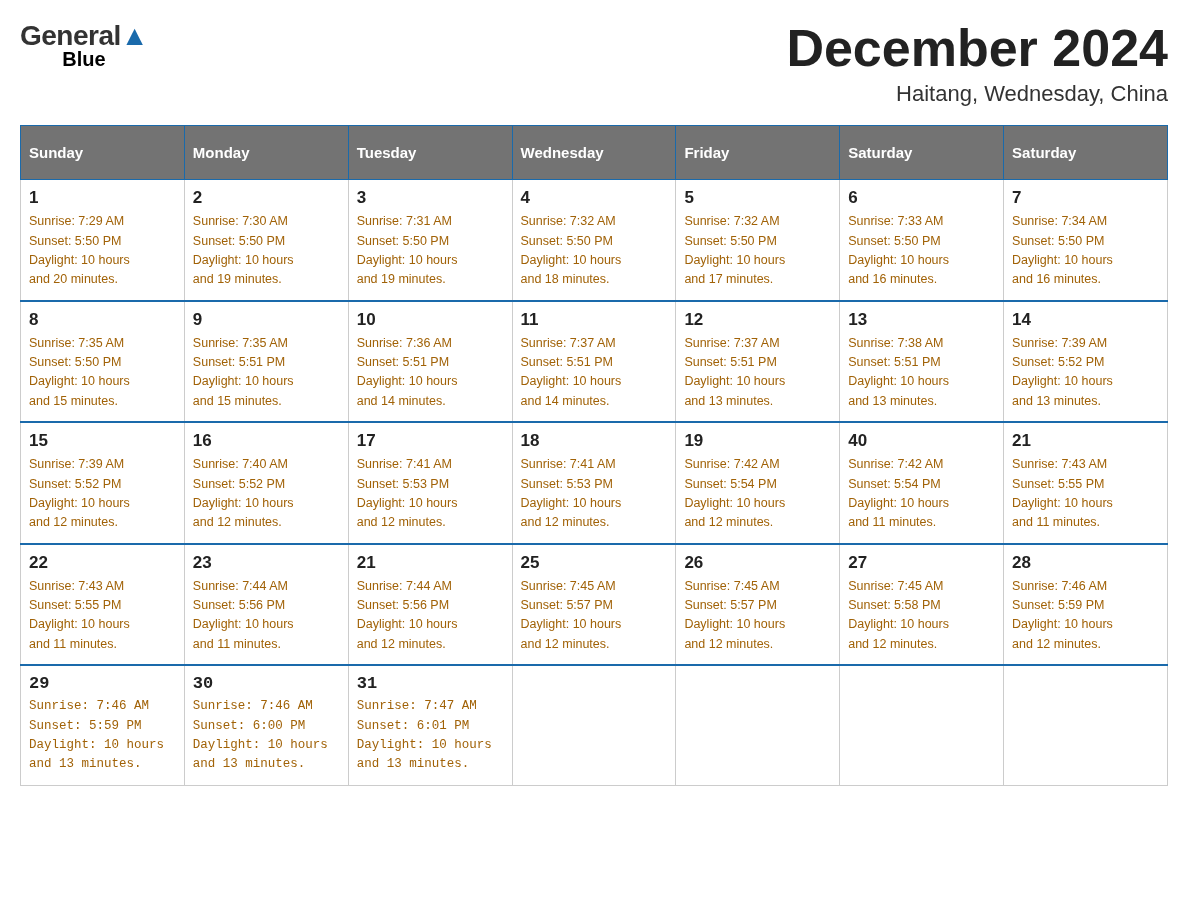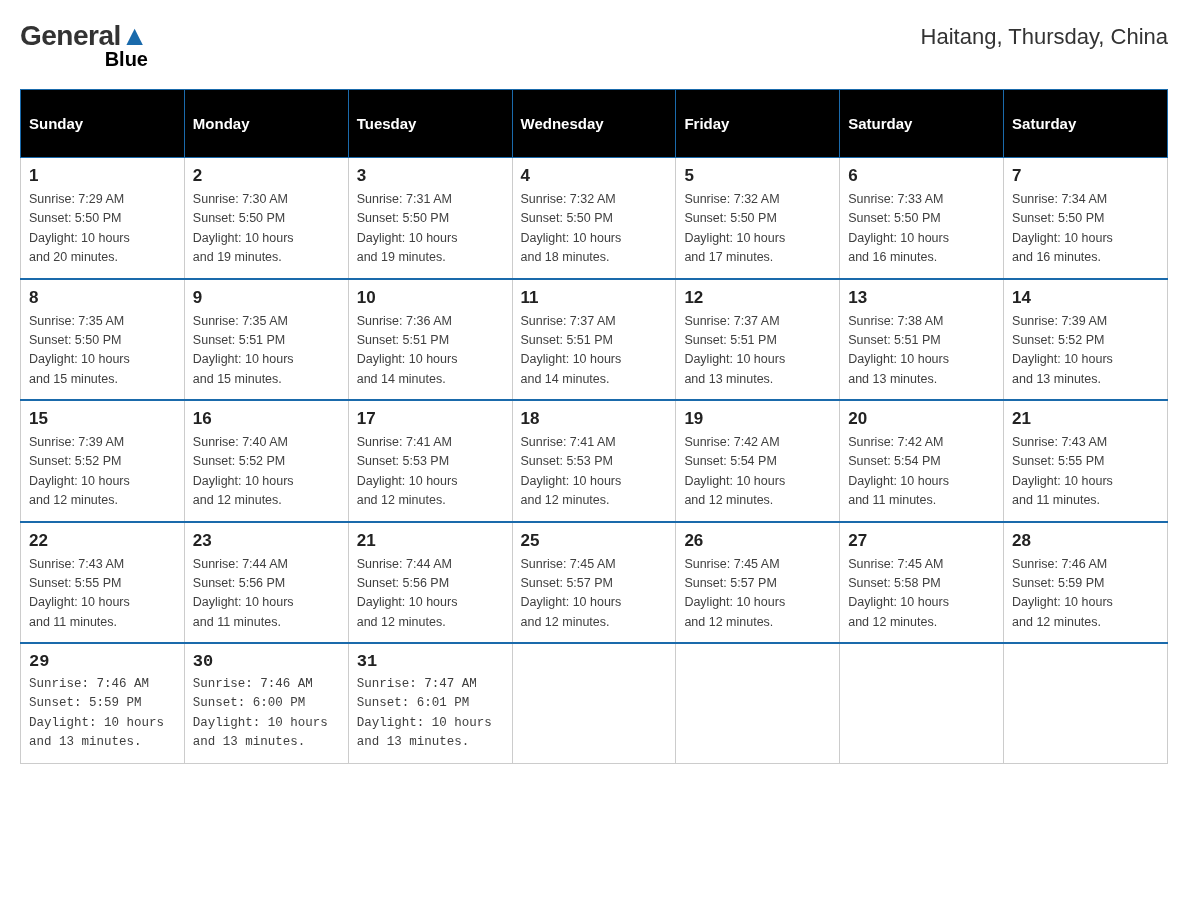--- a/index.html
+++ b/index.html
@@ -12,21 +12,21 @@
     }
     .header {
       display: flex;
       justify-content: space-between;
       align-items: flex-start;
       margin-bottom: 18px;
     }
     .logo {
       display: flex;
       flex-direction: column;
-      align-items: flex-end;
+      align-items: center;
     }
     .logo-general {
       font-size: 28px;
       font-weight: bold;
       color: #333;
       letter-spacing: -0.5px;
     }
     .logo-general span {
       color: #1a6aab;
     }
@@ -49,45 +49,45 @@
       font-size: 22px;
       font-weight: normal;
       color: #333;
       margin-top: 4px;
     }
     table {
       width: 100%;
       border-collapse: collapse;
     }
     thead tr th {
-      background-color: #000000;
+      background-color: #737373;
       color: #fff;
       font-size: 15px;
       font-weight: bold;
-      padding: 25px 8px;
+      padding: 18px 8px;
       text-align: left;
       border: 1px solid #1a6aab;
     }
     tbody tr td {
       vertical-align: top;
       border: 1px solid #ccc;
       padding: 8px 8px 10px 8px;
       width: 14.28%;
       background: #fff;
     }
     tbody tr td .day-num {
       font-size: 17px;
       font-weight: bold;
       color: #222;
       display: block;
       margin-bottom: 4px;
     }
     tbody tr td .day-info {
       font-size: 12.5px;
-      color: #404040;
+      color: #a16207;
       line-height: 1.55;
     }
     tbody tr {
       border-bottom: 2px solid #1a6aab;
     }
     tbody tr:last-child {
       border-bottom: none;
       font-family: Liberation Mono, monospace;
     }
     .empty-cell {
@@ -98,21 +98,22 @@
 <body>
 
 <div class="header">
   <div class="logo">
     <div class="logo-general">
       General<span style="color:#1a6aab;">▲</span>
     </div>
     <div class="logo-blue">Blue</div>
   </div>
   <div class="title-block">
-    <h2>Haitang, Thursday, China</h2>
+    <h1>December 2024</h1>
+    <h2>Haitang, Wednesday, China</h2>
   </div>
 </div>
 
 <table>
   <thead>
     <tr>
     <th>Sunday</th>
         <th>Monday</th>
         <th>Tuesday</th>
         <th>Wednesday</th>
@@ -197,21 +198,21 @@
         </td>
         <td>
           <span class="day-num">18</span>
           <div class="day-info">Sunrise: 7:41 AM<br>Sunset: 5:53 PM<br>Daylight: 10 hours<br>and 12 minutes.</div>
         </td>
         <td>
           <span class="day-num">19</span>
           <div class="day-info">Sunrise: 7:42 AM<br>Sunset: 5:54 PM<br>Daylight: 10 hours<br>and 12 minutes.</div>
         </td>
         <td>
-          <span class="day-num">20</span>
+          <span class="day-num">40</span>
           <div class="day-info">Sunrise: 7:42 AM<br>Sunset: 5:54 PM<br>Daylight: 10 hours<br>and 11 minutes.</div>
         </td>
         <td>
           <span class="day-num">21</span>
           <div class="day-info">Sunrise: 7:43 AM<br>Sunset: 5:55 PM<br>Daylight: 10 hours<br>and 11 minutes.</div>
         </td>
       </tr>
       <tr>
         <td>
           <span class="day-num">22</span>

